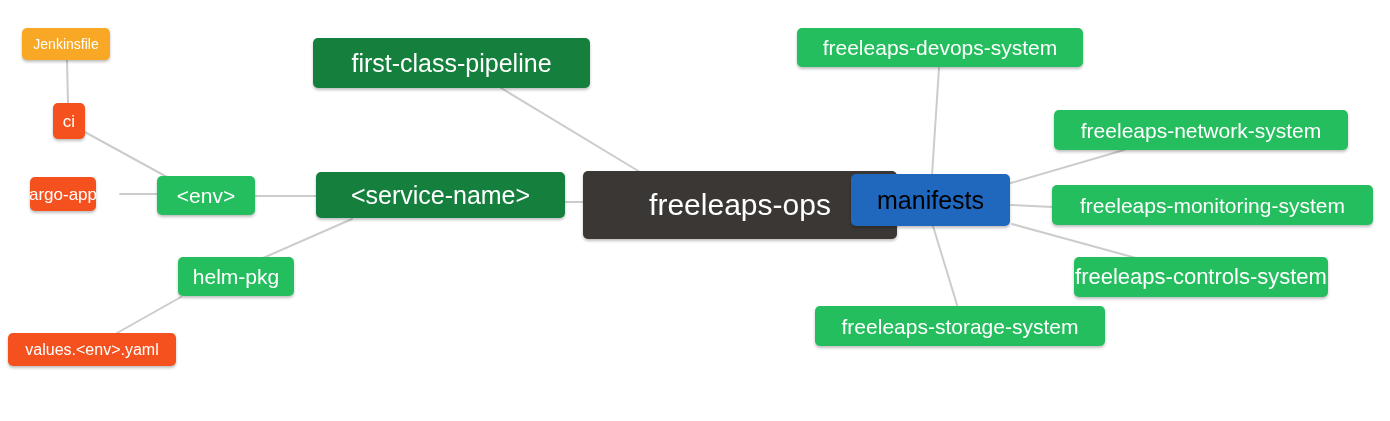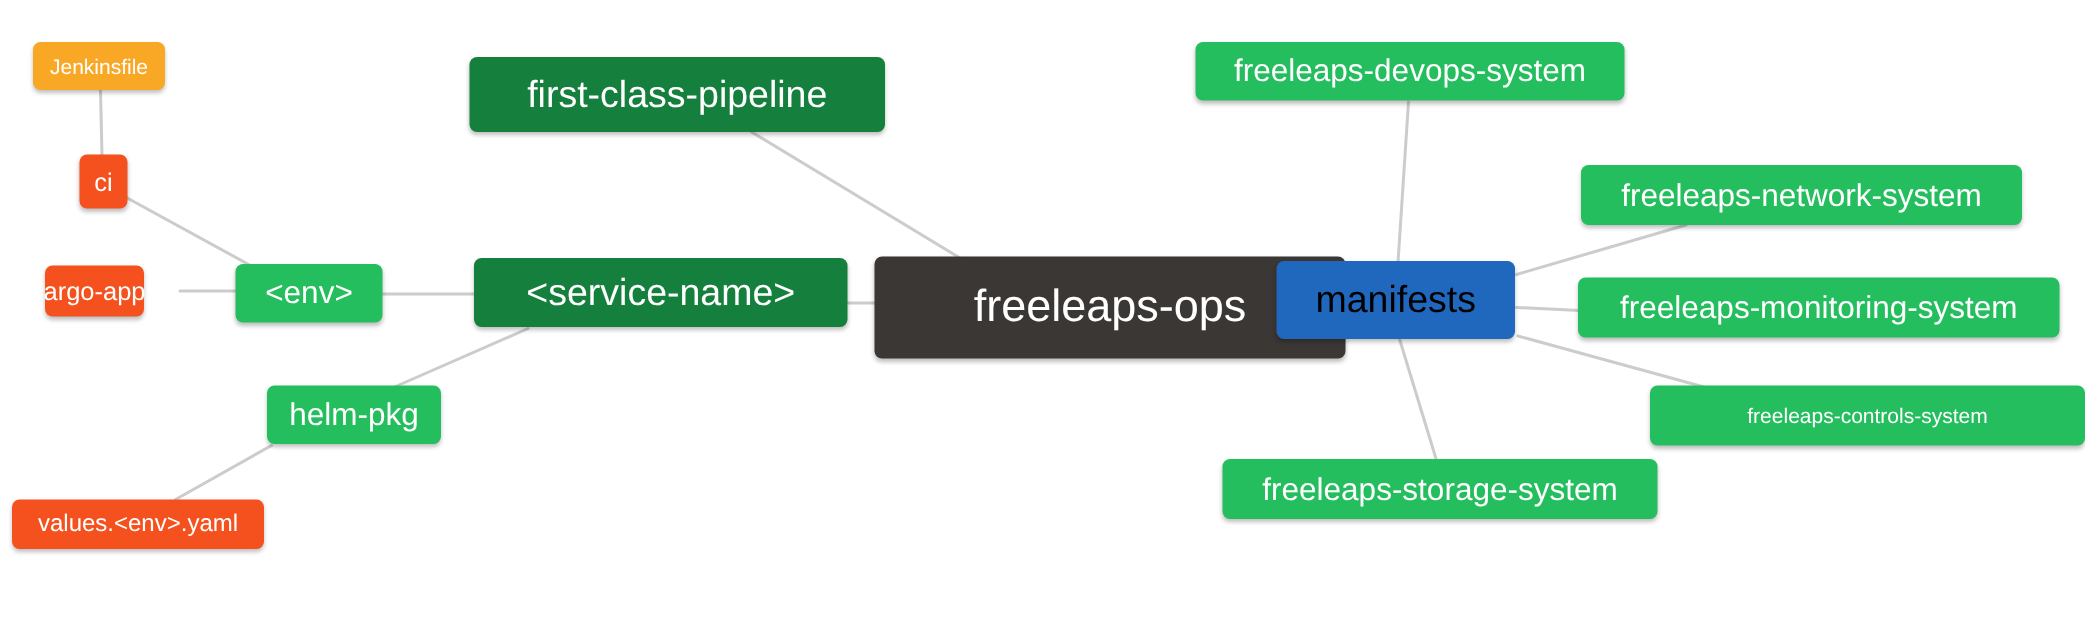--- a/index.html
+++ b/index.html
@@ -47,19 +47,19 @@
     </svg>
 <div class="node" style="left: 583px; top: 171px; width: 314px; height: 68px; font-size: 30px; background: rgb(59, 55, 52); color: rgb(255, 255, 255);">freeleaps-ops</div>
     <div class="node" style="left: 313px; top: 38px; width: 277px; height: 50px; font-size: 25px; background: #15803d; color: rgb(255, 255, 255);">first-class-pipeline</div>
     <div class="node" style="left: 316px; top: 172px; width: 249px; height: 46px; font-size: 25px; background: #15803d; color: rgb(255, 255, 255);">&lt;service-name&gt;</div>
     <div class="node" style="left: 851px; top: 174px; width: 159px; height: 52px; font-size: 25px; background: rgb(32, 104, 190); color: #000000;">manifests</div>
     <div class="node" style="left: 157px; top: 176px; width: 98px; height: 39px; font-size: 21px; background: rgb(36, 190, 94); color: rgb(255, 255, 255);">&lt;env&gt;</div>
     <div class="node" style="left: 147px; top: 257px; width: 116px; height: 39px; font-size: 21px; background: rgb(36, 190, 94); color: rgb(255, 255, 255); margin-left: 31px;">helm-pkg</div>
     <div class="node" style="left: 797px; top: 28px; width: 286px; height: 39px; font-size: 21px; background: rgb(36, 190, 94); color: rgb(255, 255, 255);">freeleaps-devops-system</div>
     <div class="node" style="left: 1054px; top: 110px; width: 294px; height: 40px; font-size: 21px; background: rgb(36, 190, 94); color: rgb(255, 255, 255);">freeleaps-network-system</div>
     <div class="node" style="left: 1052px; top: 185px; width: 321px; height: 40px; font-size: 21px; background: rgb(36, 190, 94); color: rgb(255, 255, 255);">freeleaps-monitoring-system</div>
-    <div class="node" style="left: 1100px; top: 257px; width: 290px; height: 40px; font-size: 14px; background: rgb(36, 190, 94); color: rgb(255, 255, 255);">freeleaps-controls-system</div>
+    <div class="node" style="left: 1074px; top: 257px; width: 254px; height: 40px; font-size: 22px; background: rgb(36, 190, 94); color: rgb(255, 255, 255);">freeleaps-controls-system</div>
     <div class="node" style="left: 815px; top: 306px; width: 290px; height: 40px; font-size: 21px; background: rgb(36, 190, 94); color: rgb(255, 255, 255);">freeleaps-storage-system</div>
     <div class="node" style="left: 53px; top: 103px; width: 32px; height: 36px; font-size: 17px; background: rgb(244, 81, 30); color: rgb(255, 255, 255); text-align: right;">ci</div>
     <div class="node" style="left: 30px; top: 177px; width: 66px; height: 34px; font-size: 17px; background: rgb(244, 81, 30); color: rgb(255, 255, 255);">argo-app</div>
     <div class="node" style="left: 8px; top: 333px; width: 168px; height: 33px; font-size: 16px; background: rgb(244, 81, 30); color: rgb(255, 255, 255);">values.&lt;env&gt;.yaml</div>
     <div class="node" style="left: 22px; top: 28px; width: 88px; height: 32px; font-size: 14px; background: rgb(249, 168, 37); color: rgb(255, 255, 255);">Jenkinsfile</div>
   </div>
 
 </body></html>

